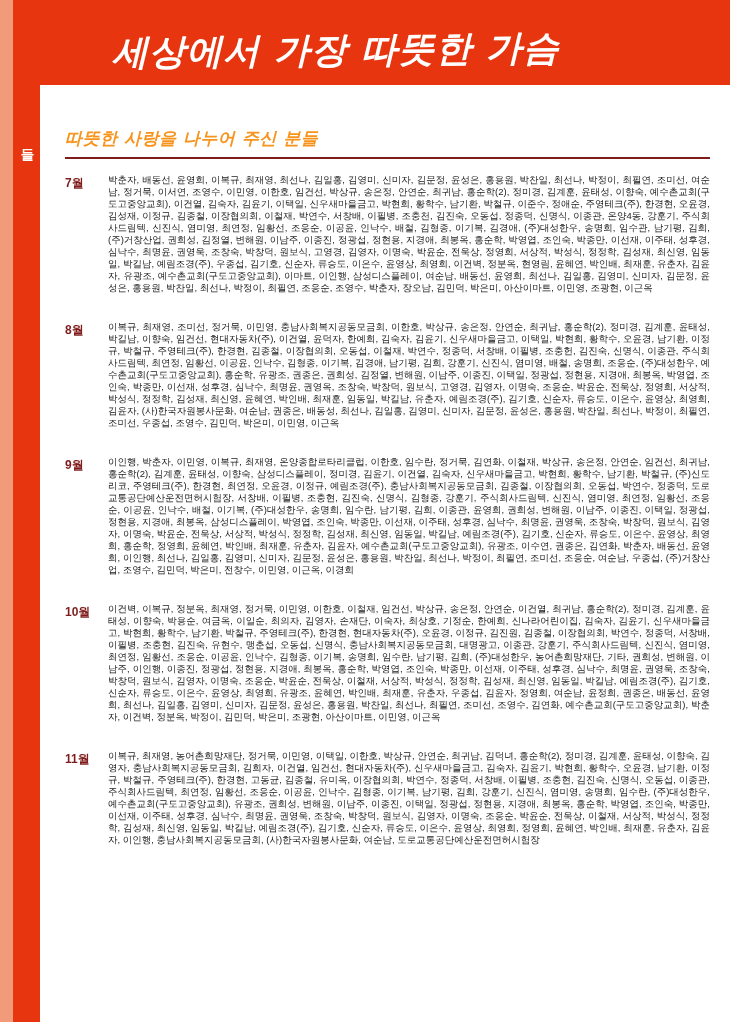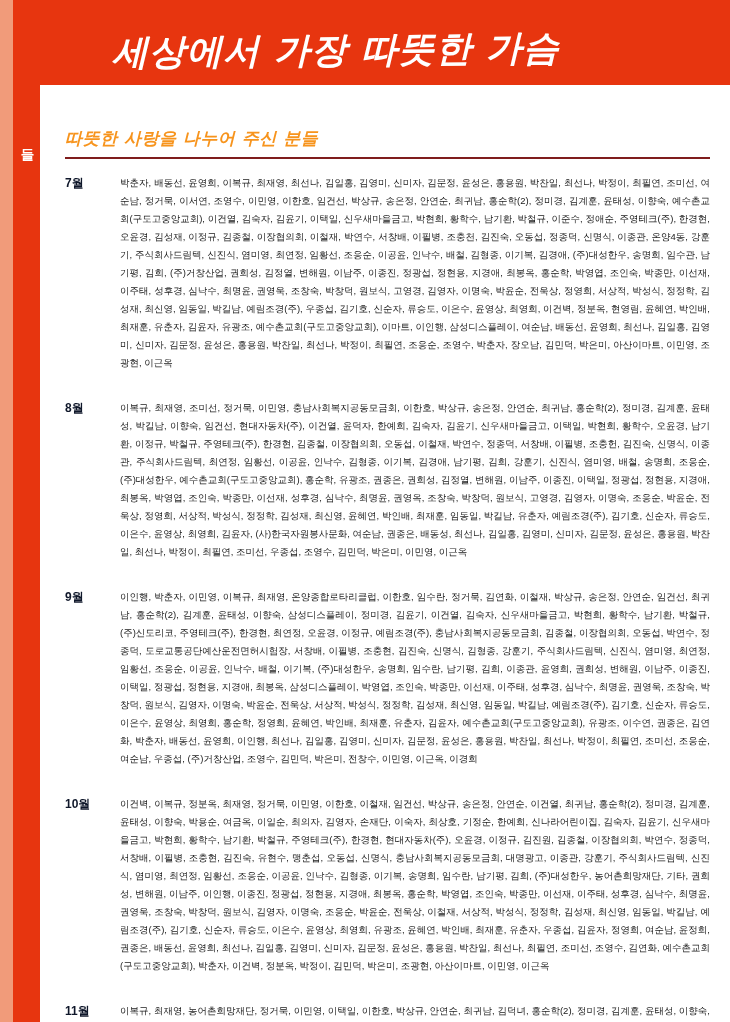--- a/index.html
+++ b/index.html
@@ -70,32 +70,32 @@
     white-space: nowrap;
   }
   .months { margin-top: 15px; }
   .month-row {
     display: flex;
     align-items: flex-start;
     margin-bottom: 27px;
   }
   .month-label {
     flex: 0 0 30px;
-    color: #0f172a;
+    color: #7f1d1d;
     font-weight: bold;
     font-size: 12px;
     padding-top: 1px;
     white-space: nowrap;
   }
   .month-names {
     flex: 1;
-    margin-left: 25px;
+    margin-left: 13px;
     color: #1a1a1a;
     font-size: 9.5px;
-    line-height: 18px;
+    line-height: 12px;
     text-align: justify;
     word-break: break-all;
   }
 </style>
 </head>
 <body>
 
 <div class="salmon-strip"></div>
 
 <div class="page-title">세상에서 가장 따뜻한 가슴</div>

